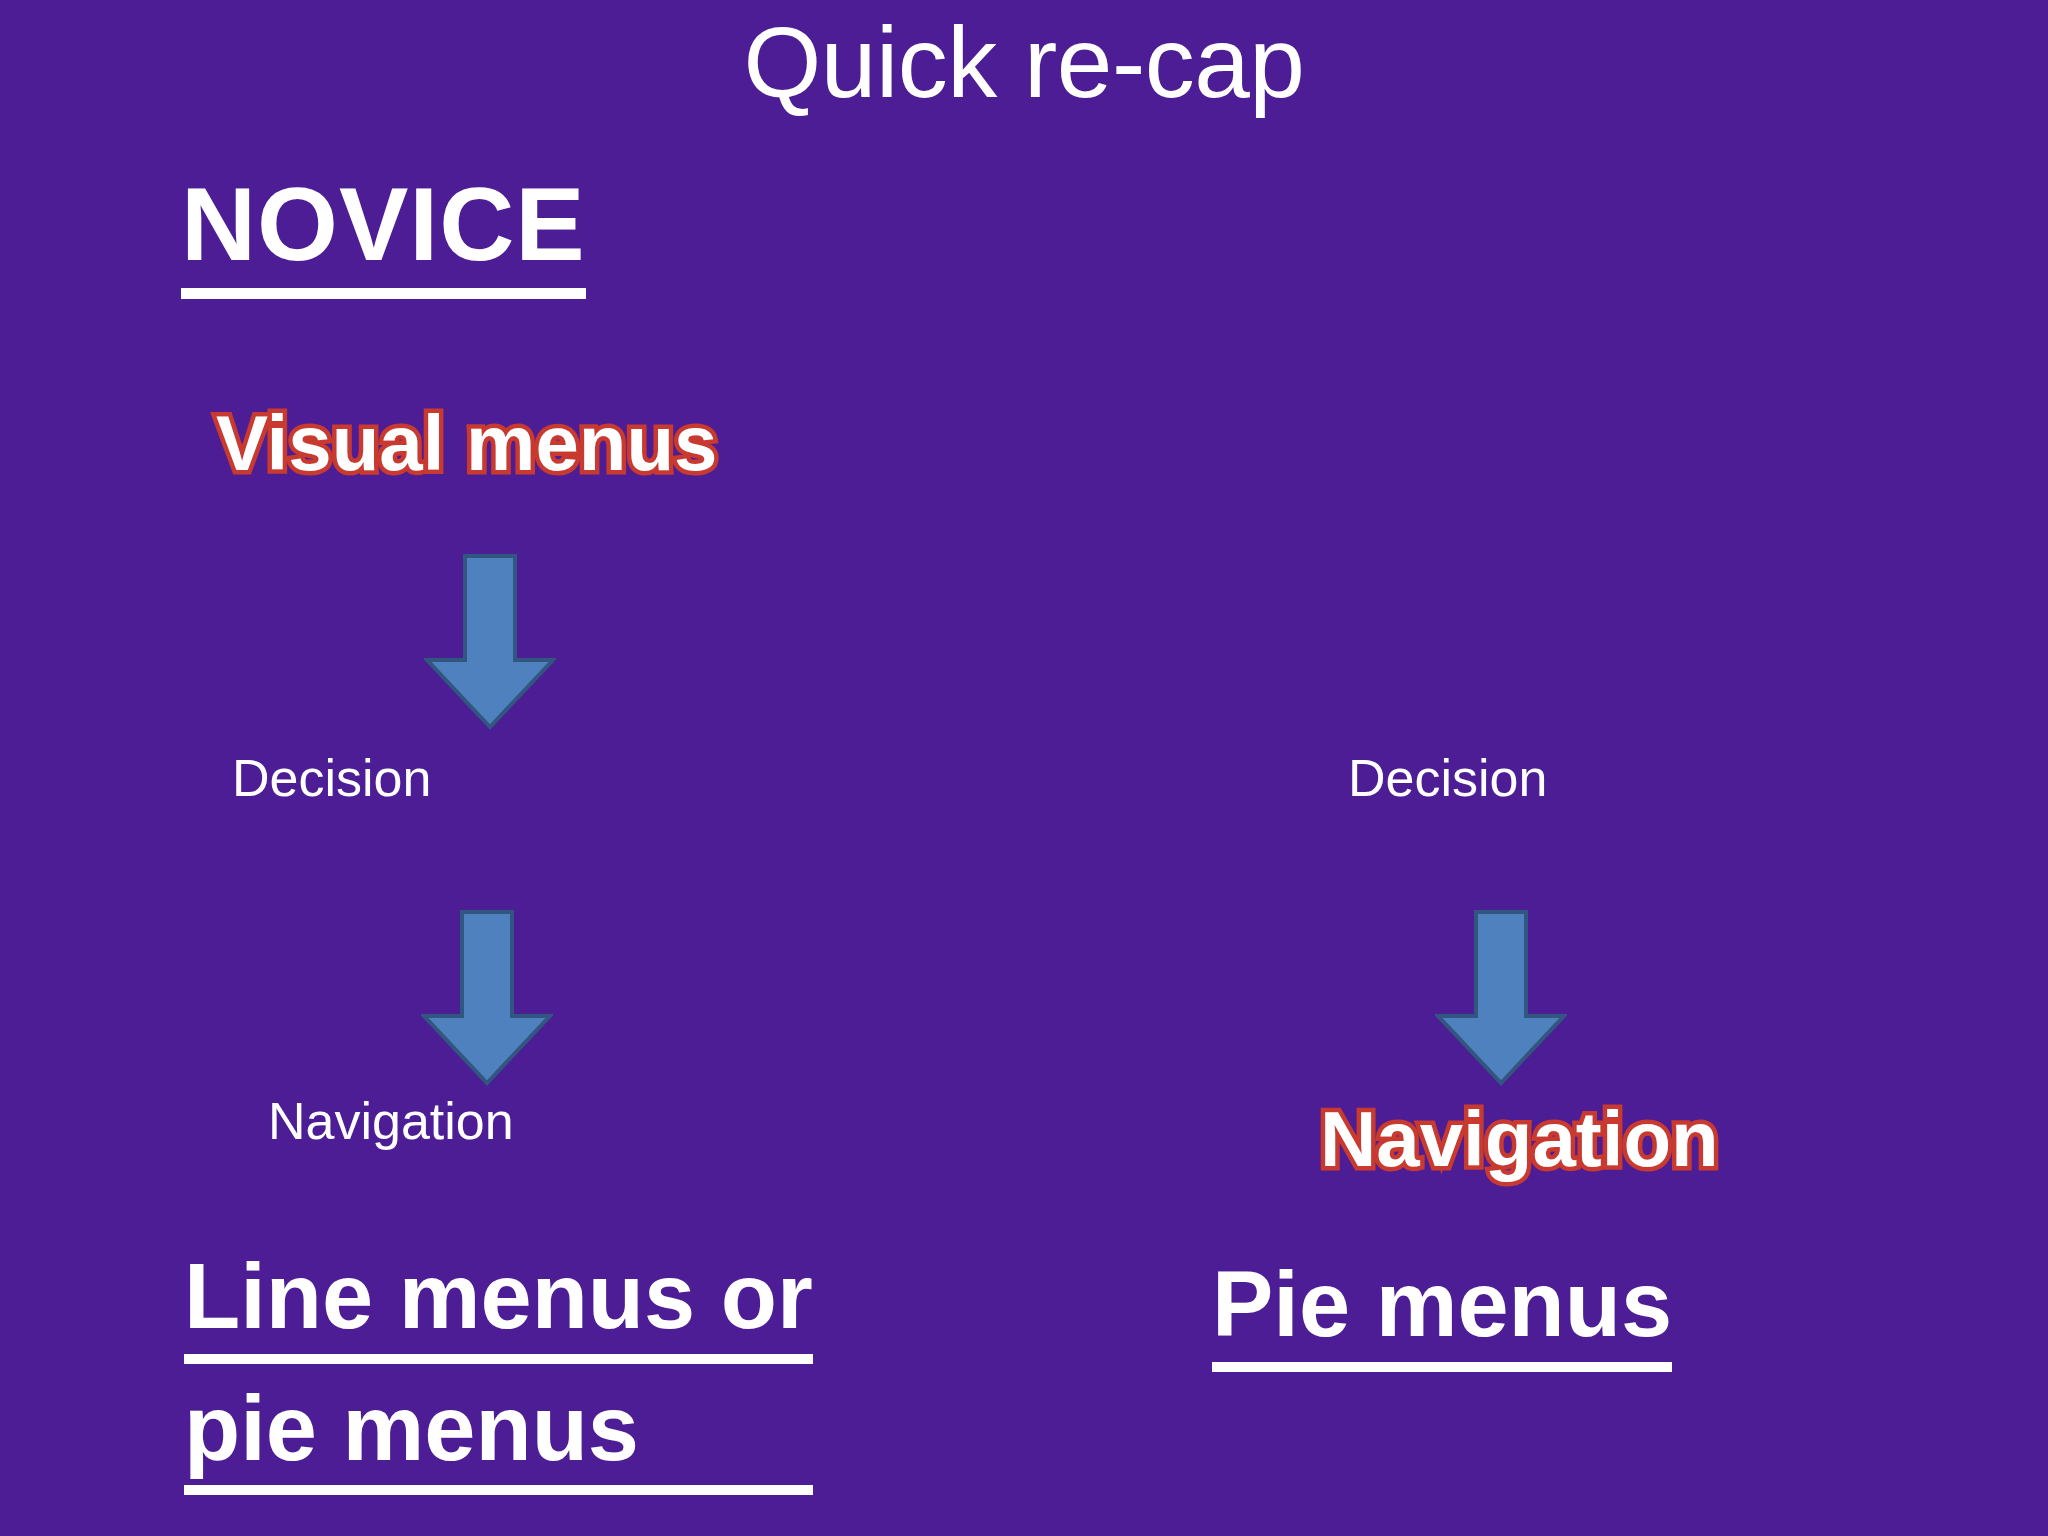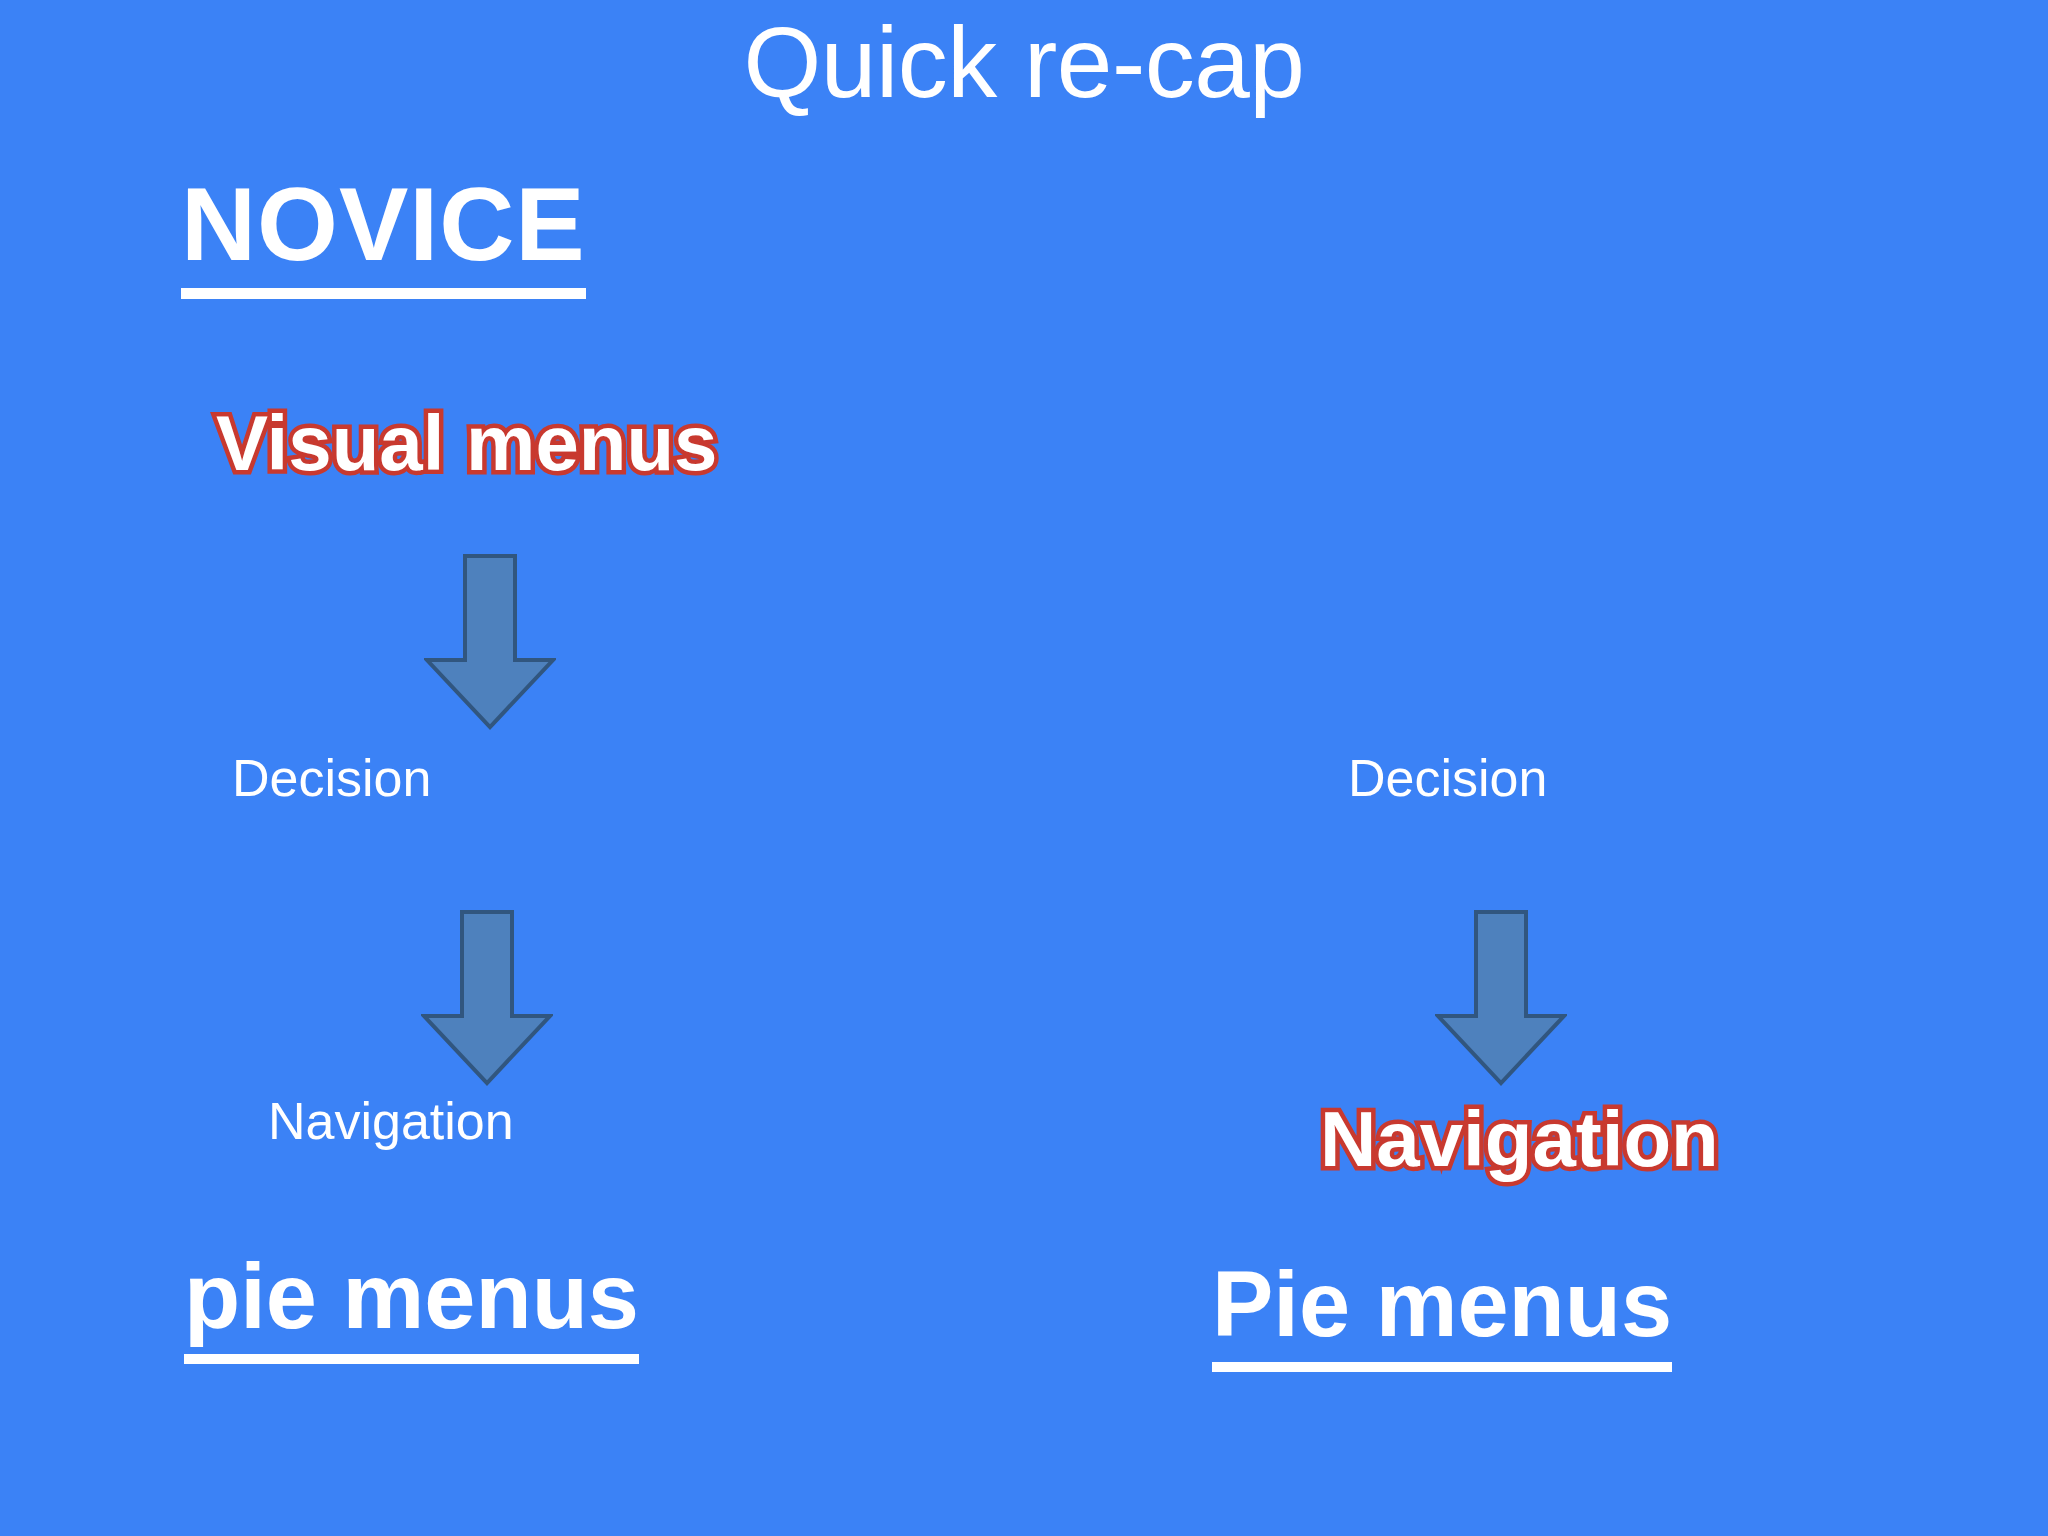--- a/index.html
+++ b/index.html
@@ -112,21 +112,21 @@
   .arrow {
     position: absolute;
     width: 132px;
     height: 176px;
   }
   .arrow svg { display: block; width: 100%; height: 100%; }
 </style>
 </head>
 <body style="background: rgb(0, 0, 0);">
 
-<div id="slide" style="background: #3b82f6;">
+<div id="slide" style="background: #4c1d95;">
 
   <div class="slide-title">Quick re-cap</div>
 
   <div class="column left">
 
     <div class="col-heading">
       <span>NOVICE</span>
       <span class="rule" style="background: rgb(255, 255, 255);"></span>
     </div>
 
@@ -142,20 +142,24 @@
 
     <div class="arrow" style="left:375px; top:910px;">
       <svg viewBox="0 0 132 176" xmlns="http://www.w3.org/2000/svg">
         <polygon points="41,2 91,2 91,106 129,106 66,173 3,106 41,106" fill="#4e81bd" stroke="#31567f" stroke-width="4" stroke-linejoin="miter"></polygon>
       </svg>
     </div>
 
     <div class="step" style="left:222px; top:1095px;">Navigation</div>
 
     <div class="outcome" style="left:138px; top:1242px;">
+      <span class="oline">
+        <span>Line menus or</span>
+        <span class="rule" style="background: rgb(255, 255, 255);"></span>
+      </span>
       <span class="oline">
         <span>pie menus</span>
         <span class="rule" style="background: rgb(255, 255, 255);"></span>
       </span>
     </div>
 
   </div>
 
   <div class="column right">
 

